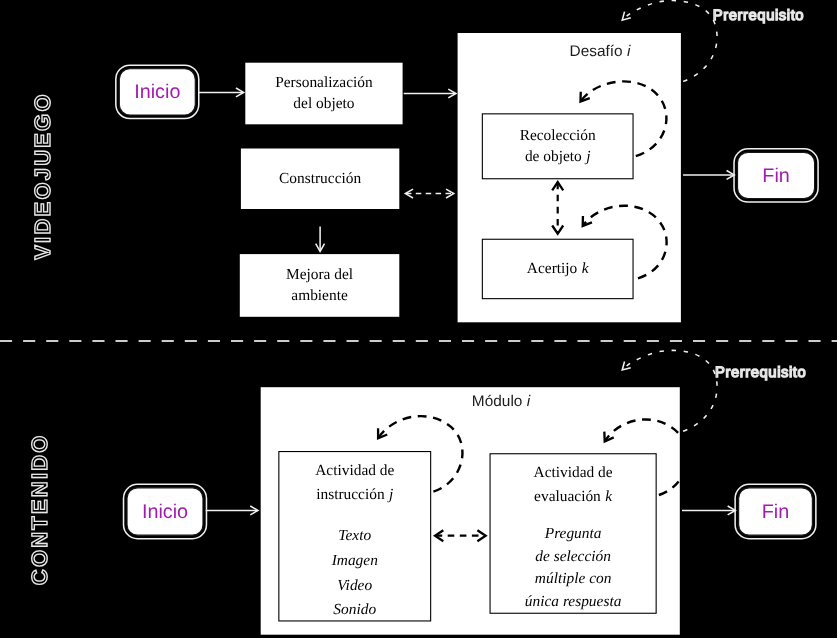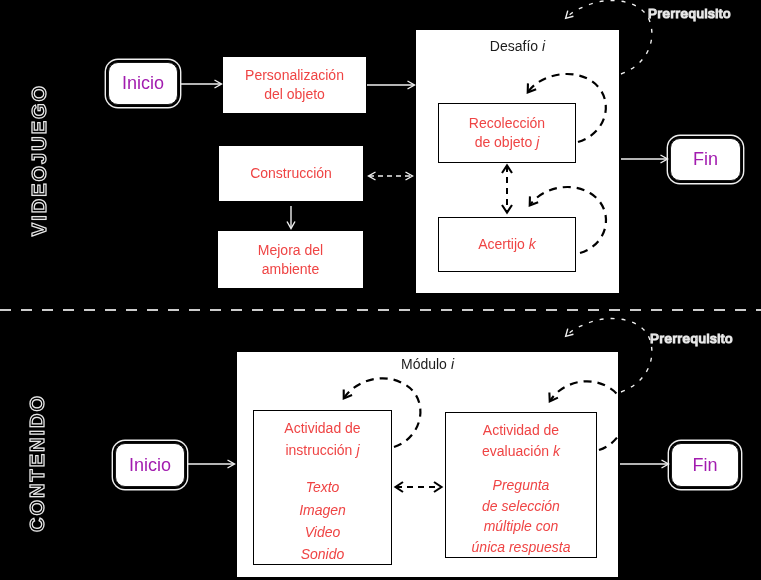--- a/index.html
+++ b/index.html
@@ -10,33 +10,34 @@
     overflow:hidden;
   }
   
   .bigbox{
     position:absolute; background:var(--box-fill,#fff);
   }
   .node{
     position:absolute; background:var(--box-fill,#fff);
     border:1.5px solid var(--ink,#000);
     display:flex; flex-direction:column; justify-content:center;
-    text-align:center; font-size:14px; line-height:19px; color:#ef4444;
+    text-align:center; font-size:14px; line-height:19px; color:#000000;
     box-sizing:border-box;
+    font-family:Liberation Serif, serif;
   }
   .node.borderless{border-color:transparent;}
   .terminal{
     position:absolute; background:var(--box-fill,#fff);
     border:1.6px solid #161616; border-radius:10px;
     box-shadow:0 0 0 2px #000, 0 0 0 3.4px var(--line,#f0f0f0);
     display:flex; align-items:center; justify-content:center;
     font-size:18px; color:#a21caf; box-sizing:border-box;
   }
   .boxtitle{
-    position:absolute; text-align:center; font-size:14px; color:#1c1c1c;
+    position:absolute; text-align:center; font-size:14px; color:#1c1c1c;padding-left:28px;
   }
   .vr{font-style:italic; padding-left:4px;}
   .toppad{justify-content:space-between; padding-top:8px;}
   .gap{height:12px;}
   .itemline{display:block; font-style:italic;}
   
   .hollow{
     color:#000;
     -webkit-text-stroke:1.2px var(--outline-text,#e8e8e8);
     text-shadow:0 0 1px var(--outline-text,#e8e8e8);
@@ -80,21 +81,21 @@
 
   <div class="terminal" style="left:108px; top:62px; width:70px; height:43px;">
     <span>Inicio</span>
   </div>
 
   <div class="node borderless" style="left:223px; top:57px; width:143px; height:56px;">
     <span>Personalización</span>
     <span>del objeto</span>
   </div>
 
-  <div class="node borderless" style="left:219px; top:146px; width:144px; height:55px;">
+  <div class="node borderless" style="left:219px; top:135px; width:144px; height:55px;">
     <span>Construcción</span>
   </div>
 
   <div class="node borderless" style="left:218px; top:231px; width:145px; height:57px;">
     <span>Mejora del</span>
     <span>ambiente</span>
   </div>
 
   <div class="node" style="left:438px; top:103px; width:138px; height:60px;">
     <span>Recolección</span>

